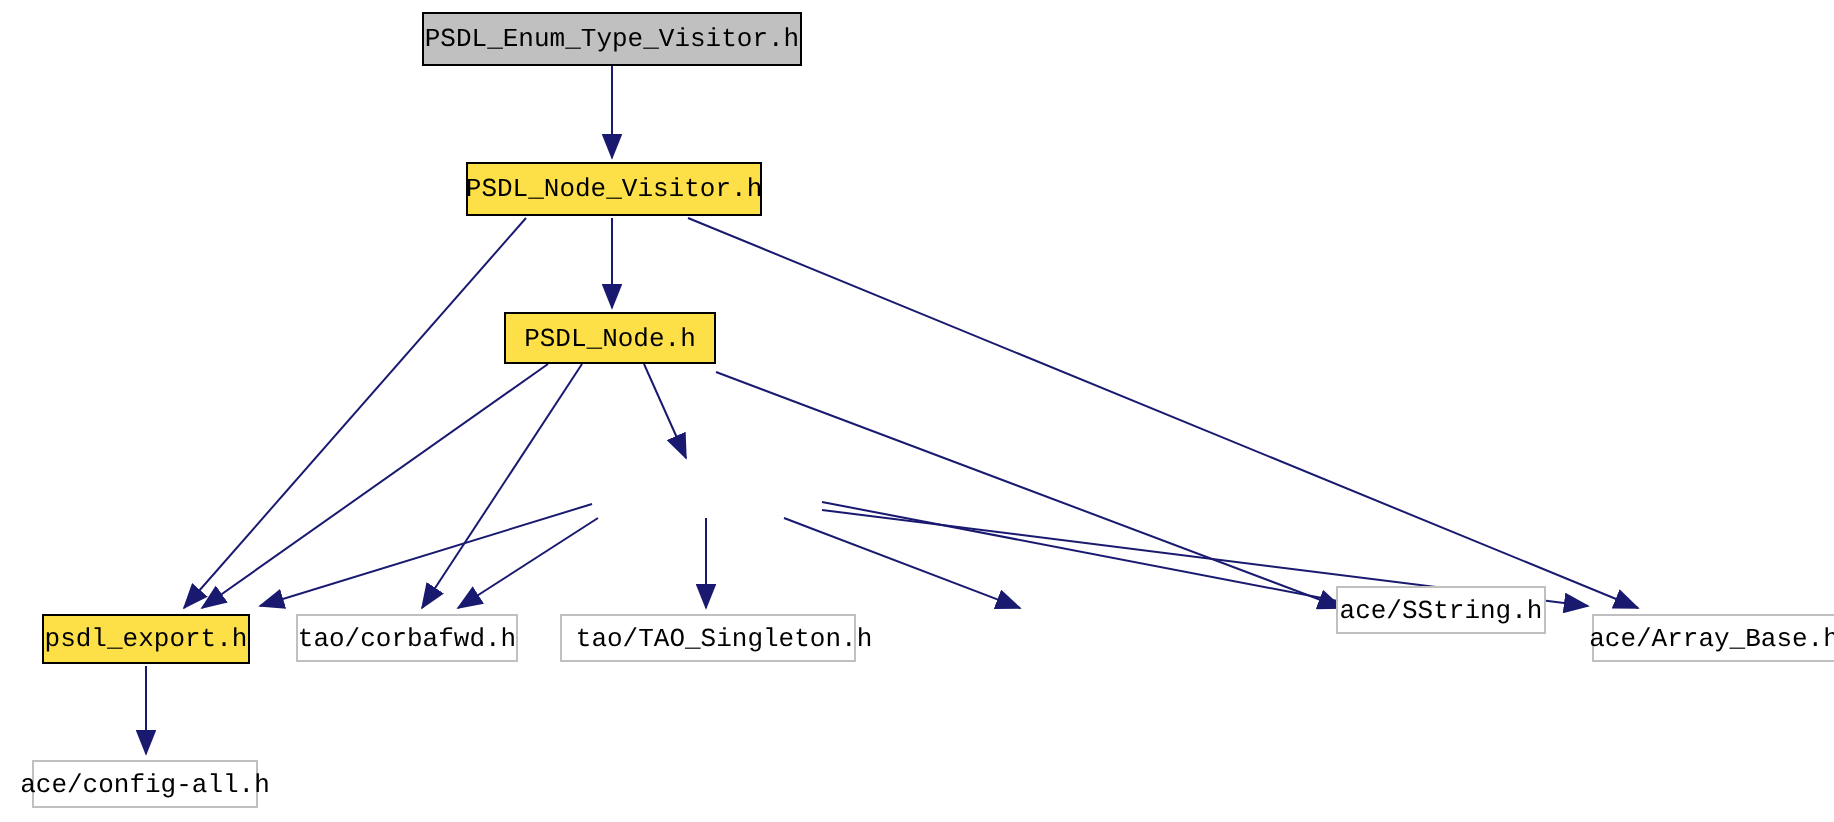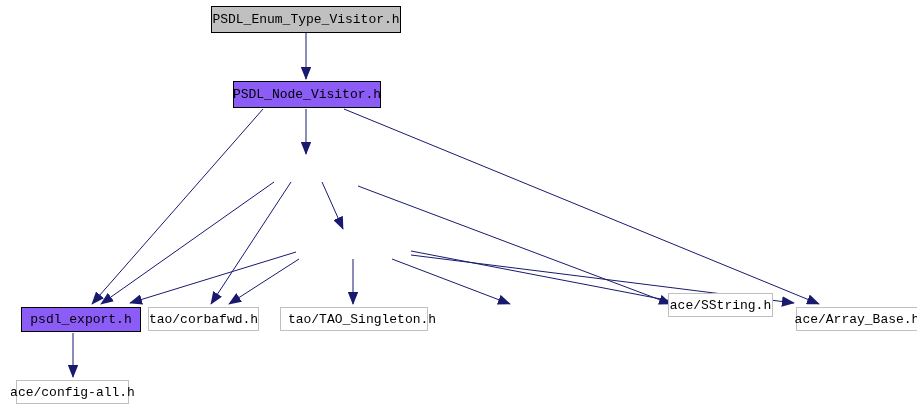--- a/index.html
+++ b/index.html
@@ -24,21 +24,21 @@
     align-items: center;
     justify-content: center;
     background: #ffffff;
     border: 1px solid #000000;
     color: #000000;
     font-size: 13px;
     white-space: nowrap;
     line-height: 1;
   }
   .node.current { background: #c0c0c0; border-color: #000000; }
-  .node.linked  { background: #8b5cf6; border-color: #000000; cursor: pointer; }
+  .node.linked  { background: #fde047; border-color: #000000; cursor: pointer; }
   .node.external { background: #ffffff; border-color: #c0c0c0; }
   .edge { stroke: #191970; stroke-width: 1; fill: none; }
 </style>
 </head>
 <body>
 
 <div id="graph-canvas">
 
   <svg id="edge-layer" width="917" height="411" viewBox="0 0 917 411" xmlns="http://www.w3.org/2000/svg">
     <defs>
@@ -60,23 +60,24 @@
     <line class="edge" x1="381" y1="259" x2="499" y2="304" marker-end="url(#arrow)" stroke="#191970"></line>
     <line class="edge" x1="400" y1="251" x2="676" y2="304" marker-end="url(#arrow)" stroke="#191970"></line>
     <line class="edge" x1="400" y1="255" x2="783" y2="303" marker-end="url(#arrow)" stroke="#191970"></line>
     <line class="edge" x1="62" y1="333" x2="62" y2="377" marker-end="url(#arrow)" stroke="#191970"></line>
   </svg>
 
   <div class="node current" style="left:200px; top:6px; width:190px; height:27px;">PSDL_Enum_Type_Visitor.h</div>
 
   <div class="node linked" style="left:222px; top:81px; width:148px; height:27px;">PSDL_Node_Visitor.h</div>
 
+  <div class="node linked" style="left:241px; top:156px; width:106px; height:26px;">PSDL_Node.h</div>
 
 
-  <div class="node linked" style="left:10px; top:307px; width:120px; height:25px;">psdl_export.h</div>
+  <div class="node linked" style="left:10px; top:307px; width:104px; height:25px;">psdl_export.h</div>
 
   <div class="node external" style="left:137px; top:307px; width:111px; height:24px;">tao/corbafwd.h</div>
 
   <div class="node external" style="left:269px; top:307px; width:148px; height:24px;padding-left:16px;">tao/TAO_Singleton.h</div>
 
 
   <div class="node external" style="left:657px; top:293px; width:105px; height:24px;">ace/SString.h</div>
 
   <div class="node external" style="left:5px; top:380px; width:113px; height:24px;">ace/config-all.h</div>
 

